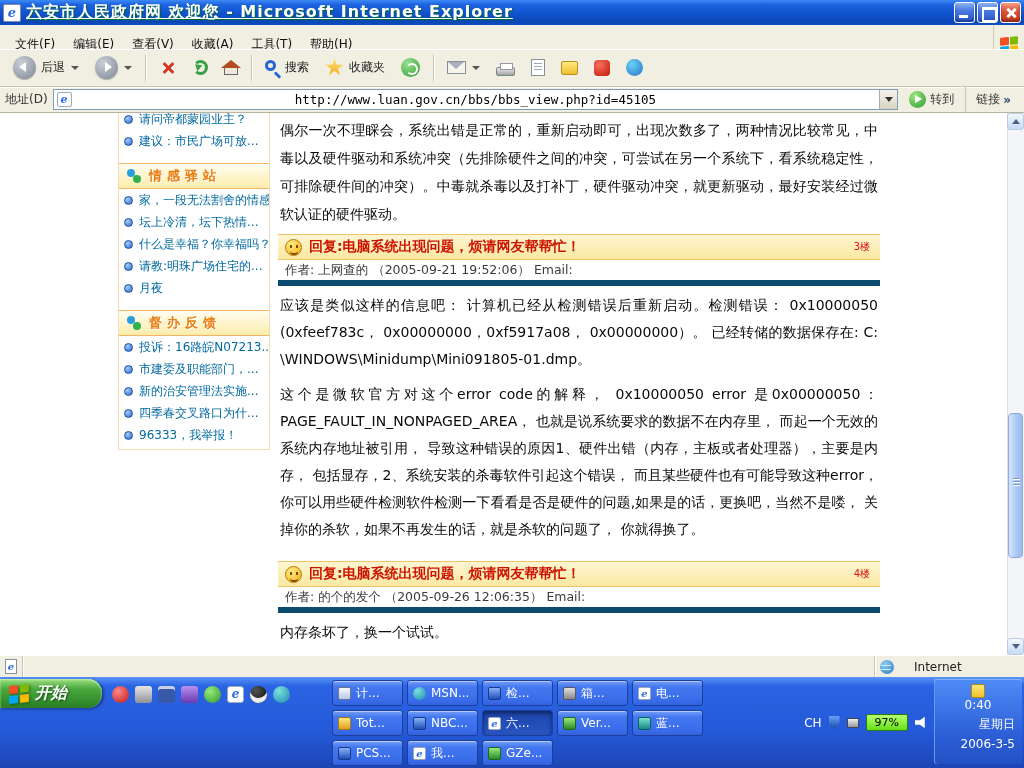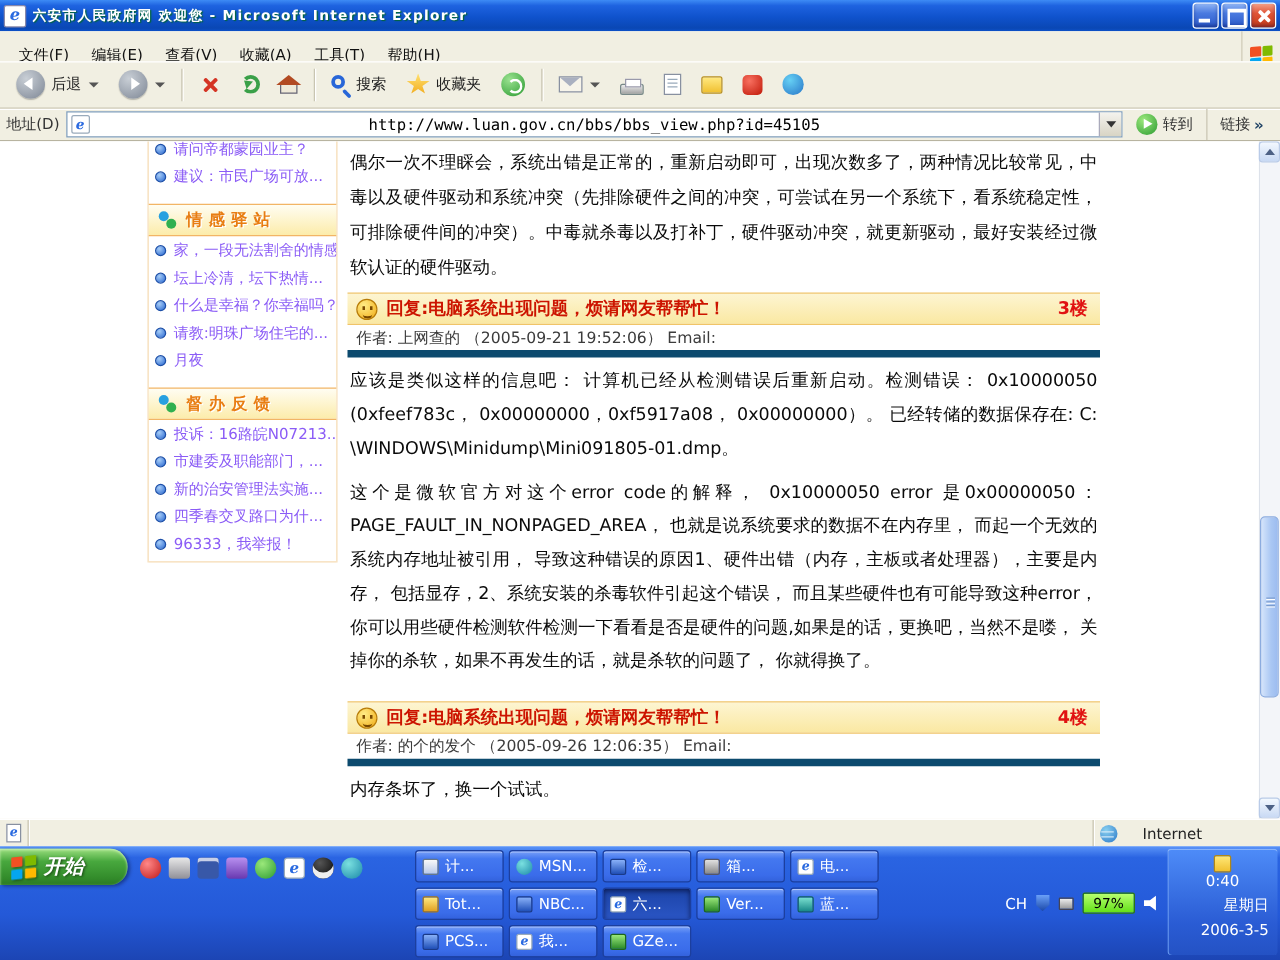--- a/index.html
+++ b/index.html
@@ -7,22 +7,22 @@
   body { font-family:"DejaVu Sans",sans-serif; }
   .screen { position:relative; width:1024px; height:768px; background:#fff; overflow:hidden; }
 
   
   .titlebar { position:absolute; left:0; top:0; width:1024px; height:25px;
     background:linear-gradient(180deg,#3d8bf5 0%,#1e63e0 18%,#0f52cc 55%,#0a47b4 90%,#0c51c8 100%);
     display:flex; align-items:center; padding:0 3px; color:#fff; }
   .ie-e { font-family:"DejaVu Serif",serif; font-style:italic; font-weight:bold; }
   .title-ie-icon { width:18px; height:18px; background:#fff; border:1px solid #88a; border-radius:2px;
     display:flex; align-items:center; justify-content:center; color:#2a6ae0; font-size:13px; margin-right:5px; }
-  .win-title { font-size:11px; font-weight:bold; text-shadow:1px 1px 1px #063; flex:1;
-    white-space:nowrap; overflow:hidden; letter-spacing:1px; }
+  .win-title { font-size:16px; font-weight:bold; text-shadow:1px 1px 1px #063; flex:1;
+    white-space:nowrap; overflow:hidden; letter-spacing:1px;text-decoration:underline; }
   .win-buttons { display:flex; gap:2px; }
   .wbtn { width:21px; height:21px; border:1px solid #fff; border-radius:3px; position:relative;
     background:linear-gradient(180deg,#8fb4f4,#4a7ae0 40%,#2a58c8); box-shadow:inset 0 -2px 3px rgba(0,0,60,.35); }
   .wbtn.min::after { content:""; position:absolute; left:4px; bottom:4px; width:9px; height:3px; background:#fff; }
   .wbtn.max::after { content:""; position:absolute; left:4px; top:4px; width:11px; height:10px;
     border:2px solid #fff; border-top-width:3px; }
   .wbtn.close { background:linear-gradient(180deg,#f4a088,#e05538 40%,#c33а18); background:linear-gradient(180deg,#f4a088,#e05538 40%,#c33918); }
   .wbtn.close::before,.wbtn.close::after { content:""; position:absolute; left:9px; top:4px; width:3px; height:12px; background:#fff; border-radius:1px; }
   .wbtn.close::before { transform:rotate(45deg); }
   .wbtn.close::after  { transform:rotate(-45deg); }
@@ -83,42 +83,42 @@
   .i-go::after { content:""; position:absolute; left:6px; top:4px; border:4px solid transparent; border-left:7px solid #fff; border-right:0; }
   .links-zone { display:flex; align-items:center; gap:3px; border-left:1px solid #c9c5b2; padding:0 8px 0 10px; height:100%; color:#333; }
   .links-zone .chev::after { content:"»"; color:#246; font-weight:bold; }
 
   
   .content { position:absolute; left:0; top:113px; width:1024px; height:542px; background:#fff; overflow:hidden; }
 
   .sidebar { position:absolute; left:118px; top:0; width:152px;
     border-left:1px solid #f6dcb4; border-right:1px solid #f6dcb4; padding-top:0; }
   .side-item { height:22px; display:flex; align-items:center; gap:6px; padding:0 3px 0 5px;
-    font-size:12px; color:#8b5cf6; white-space:nowrap; overflow:hidden; cursor:pointer; }
+    font-size:12px; color:#0369a1; white-space:nowrap; overflow:hidden; cursor:pointer; }
   .side-item:first-child { margin-top:-5px; }
   .bullet { width:9px; height:9px; border-radius:50%; flex:none;
     background:radial-gradient(circle at 35% 30%,#a6cdf8,#2a68d0); border:1px solid #1e50a8; }
   .sec-header { height:26px; margin-top:11px; display:flex; align-items:center; gap:7px; padding-left:8px;
     background:linear-gradient(180deg,#fffdf2,#fcecaa); border-top:1px solid #f2b565; border-bottom:1px solid #f2b565;
     color:#e87d12; font-weight:bold; font-size:13px; letter-spacing:5px; text-shadow:1px 1px 0 #fff; }
   .sec-icon { width:15px; height:15px; position:relative; flex:none; }
   .sec-icon::before { content:""; position:absolute; left:0; top:0; width:8px; height:8px; border-radius:50%;
     background:#28a0e0; box-shadow:6px 6px 0 #30b050; }
   .side-bottom { border-bottom:1px solid #f6dcb4; height:4px; }
 
   .main-col { position:absolute; left:278px; top:0; width:602px; }
   .para { font-size:14px; line-height:28px; color:#0a0a0a; text-align:justify; padding:3px 2px 6px; }
   .reply-header { height:26px; display:flex; align-items:center; gap:7px; padding:0 7px;
     background:linear-gradient(180deg,#fdf5d2,#fae8a2); border-top:1px solid #f0c468; border-bottom:1px solid #f0c468; }
   .smiley { width:17px; height:17px; border-radius:50%; flex:none;
     background:radial-gradient(circle at 35% 30%,#ffec86,#f2ac16); border:1px solid #b87c08; position:relative; }
   .smiley::before { content:""; position:absolute; left:4px; top:5px; width:2px; height:3px; background:#7a4a00; box-shadow:6px 0 0 #7a4a00; }
   .smiley::after { content:""; position:absolute; left:4px; top:7px; width:8px; height:6px; border-bottom:2px solid #7a4a00; border-radius:50%; }
   .reply-title { color:#cc1400; font-weight:bold; font-size:14px; flex:1; white-space:nowrap; overflow:hidden; }
-  .floor { color:#e01212; font-weight:bold; font-size:14px; padding-right:3px; }
+  .floor { color:#e01212; font-weight:normal; font-size:10px; padding-right:3px; }
   .author-line { height:26px; display:flex; align-items:center; font-size:12.5px; color:#3c3c3c;
     padding:0 7px; border-bottom:6px solid #0c4a6e; }
   .reply-body { padding:6px 2px 10px; }
   .reply-body .bpara { font-size:14px; line-height:27px; color:#0a0a0a; text-align:justify; margin-bottom:8px; }
 
   
   .scrollbar { position:absolute; right:0; top:0; width:17px; height:542px; background:#f3f5f9;
     box-shadow:inset 1px 0 0 #dde2ea; }
   .sb-btn { position:absolute; left:0; width:17px; height:17px; border:1px solid #b9cbe8; border-radius:3px;
     background:linear-gradient(180deg,#f3f8fe,#c8d9f4); display:flex; align-items:center; justify-content:center; }

